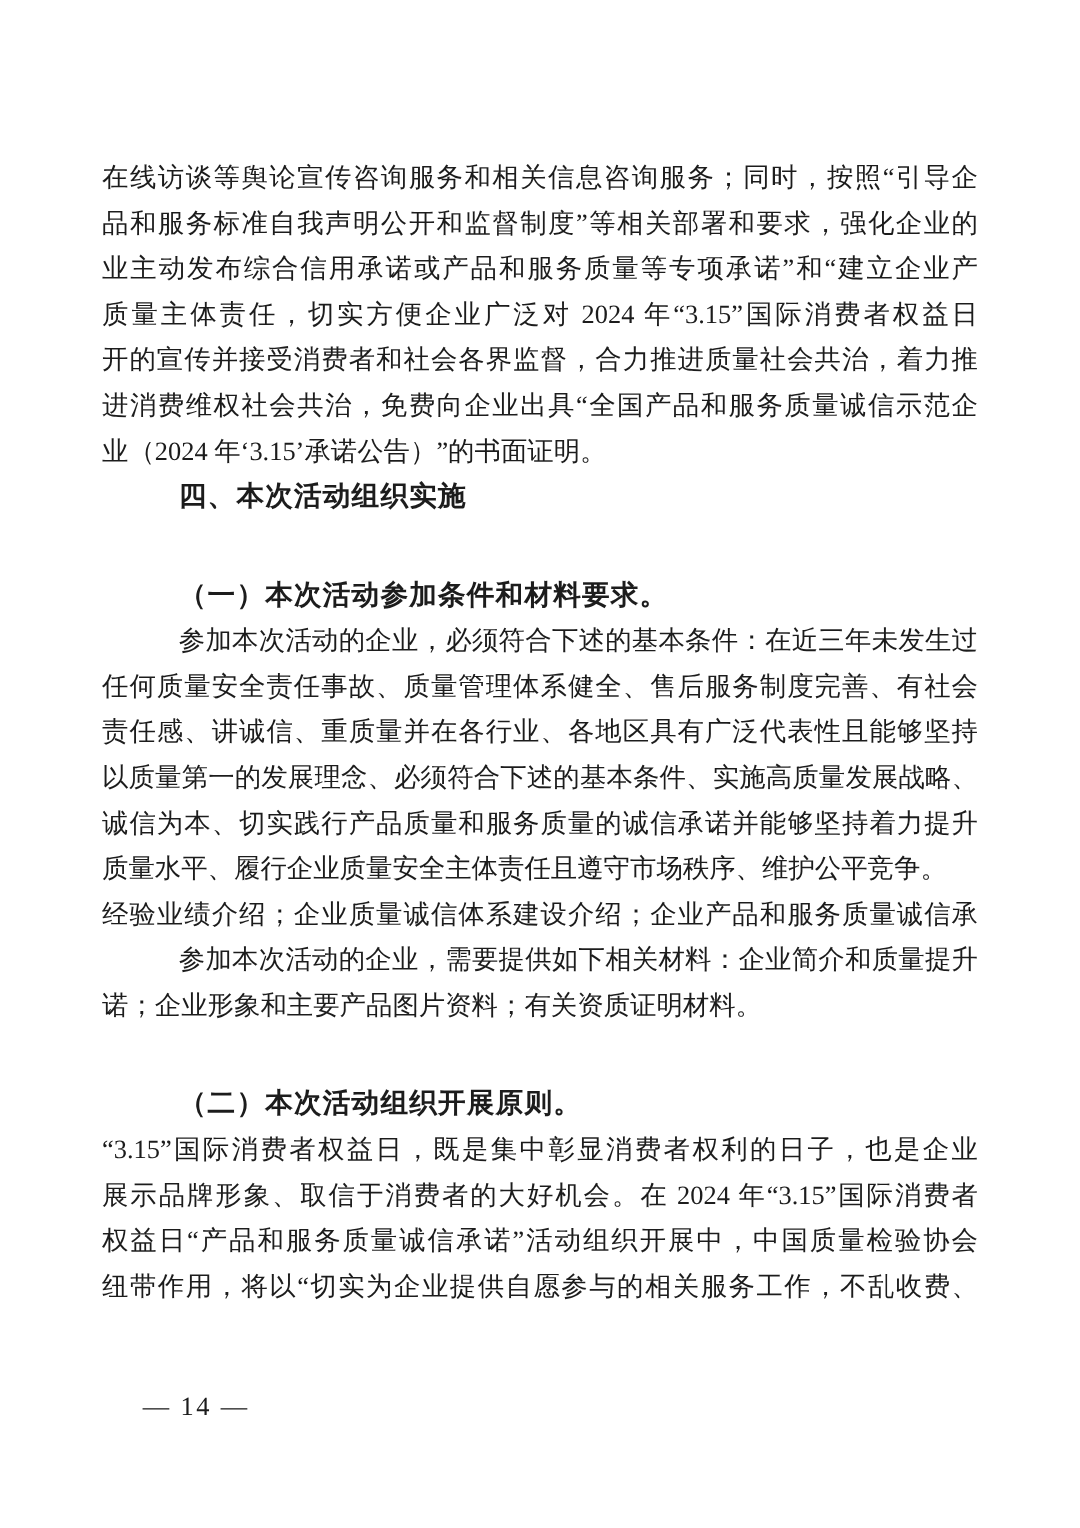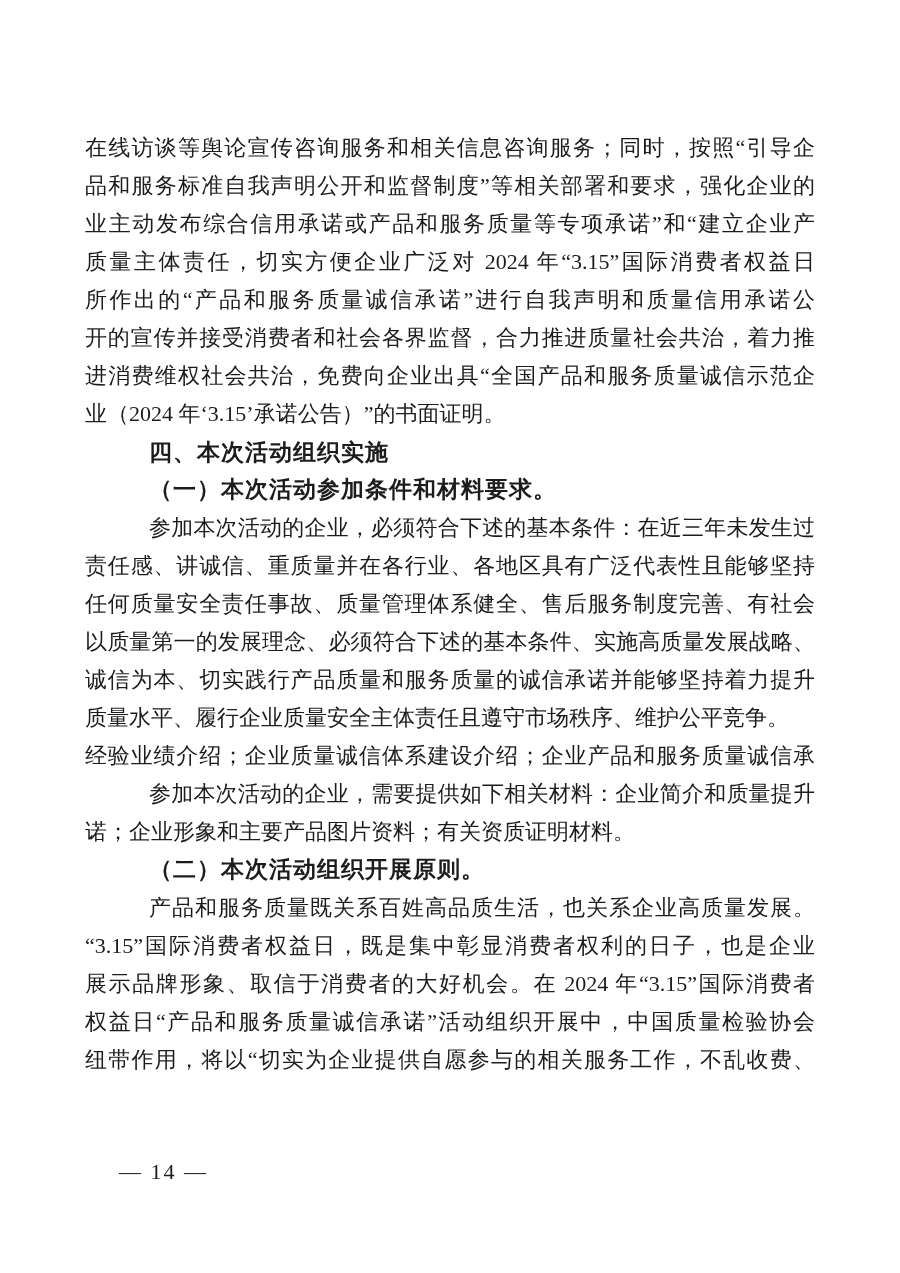--- a/index.html
+++ b/index.html
@@ -39,31 +39,32 @@
   }
   .line.para-end {
     text-align-last: left;
   }
   .heading1 {
     height: 38px;
     line-height: 38px;
     font-size: 23px;
     font-weight: bold;
     padding-left: 64px;
-    font-family: Liberation Sans, sans-serif;
+    font-family: Liberation Serif, serif;
     letter-spacing: 1px;
   }
   .heading2 {
     height: 38px;
     line-height: 38px;
     font-size: 23px;
     font-weight: bold;
     padding-left: 64px;
     font-family: "Liberation Serif", "DejaVu Serif", serif;
     letter-spacing: 1px;
+    margin-top: 44px;
   }
   .footer {
     position: absolute;
     left: 119px;
     top: 1153px;
     height: 38px;
     line-height: 38px;
   }
   .footer-text {
     font-size: 22px;
@@ -73,37 +74,35 @@
 </style>
 </head>
 <body>
 
 <div class="page">
   <div class="doc" id="doc-body">
       <div class="line">在线访谈等舆论宣传咨询服务和相关信息咨询服务；同时，按照“引导企</div>
       <div class="line">品和服务标准自我声明公开和监督制度”等相关部署和要求，强化企业的</div>
       <div class="line">业主动发布综合信用承诺或产品和服务质量等专项承诺”和“建立企业产</div>
       <div class="line">质量主体责任，切实方便企业广泛对 2024 年“3.15”国际消费者权益日</div>
-      <div class="line">所作出的“产品和服务质量诚信承诺”进行自我声明和质量信用承诺公</div>
       <div class="line">开的宣传并接受消费者和社会各界监督，合力推进质量社会共治，着力推</div>
       <div class="line">进消费维权社会共治，免费向企业出具“全国产品和服务质量诚信示范企</div>
       <div class="line para-end">业（2024 年‘3.15’承诺公告）”的书面证明。</div>
       <div class="heading1">四、本次活动组织实施</div>
       <div class="heading2">（一）本次活动参加条件和材料要求。</div>
       <div class="line first-indent">参加本次活动的企业，必须符合下述的基本条件：在近三年未发生过</div>
+      <div class="line">任何质量安全责任事故、质量管理体系健全、售后服务制度完善、有社会</div>
       <div class="line">责任感、讲诚信、重质量并在各行业、各地区具有广泛代表性且能够坚持</div>
-      <div class="line">任何质量安全责任事故、质量管理体系健全、售后服务制度完善、有社会</div>
       <div class="line">以质量第一的发展理念、必须符合下述的基本条件、实施高质量发展战略、</div>
       <div class="line">诚信为本、切实践行产品质量和服务质量的诚信承诺并能够坚持着力提升</div>
       <div class="line para-end">质量水平、履行企业质量安全主体责任且遵守市场秩序、维护公平竞争。</div>
       <div class="line">经验业绩介绍；企业质量诚信体系建设介绍；企业产品和服务质量诚信承</div>
       <div class="line first-indent">参加本次活动的企业，需要提供如下相关材料：企业简介和质量提升</div>
       <div class="line para-end">诺；企业形象和主要产品图片资料；有关资质证明材料。</div>
       <div class="heading2">（二）本次活动组织开展原则。</div>
-      <div class="line first-indent">产品和服务质量既关系百姓高品质生活，也关系企业高质量发展。</div>
       <div class="line">“3.15”国际消费者权益日，既是集中彰显消费者权利的日子，也是企业</div>
       <div class="line">展示品牌形象、取信于消费者的大好机会。在 2024 年“3.15”国际消费者</div>
       <div class="line">权益日“产品和服务质量诚信承诺”活动组织开展中，中国质量检验协会</div>
       <div class="line">纽带作用，将以“切实为企业提供自愿参与的相关服务工作，不乱收费、</div>
     </div>
   <div class="footer">
     <span class="footer-text">— 14 —</span>
   </div>
 </div>
 

